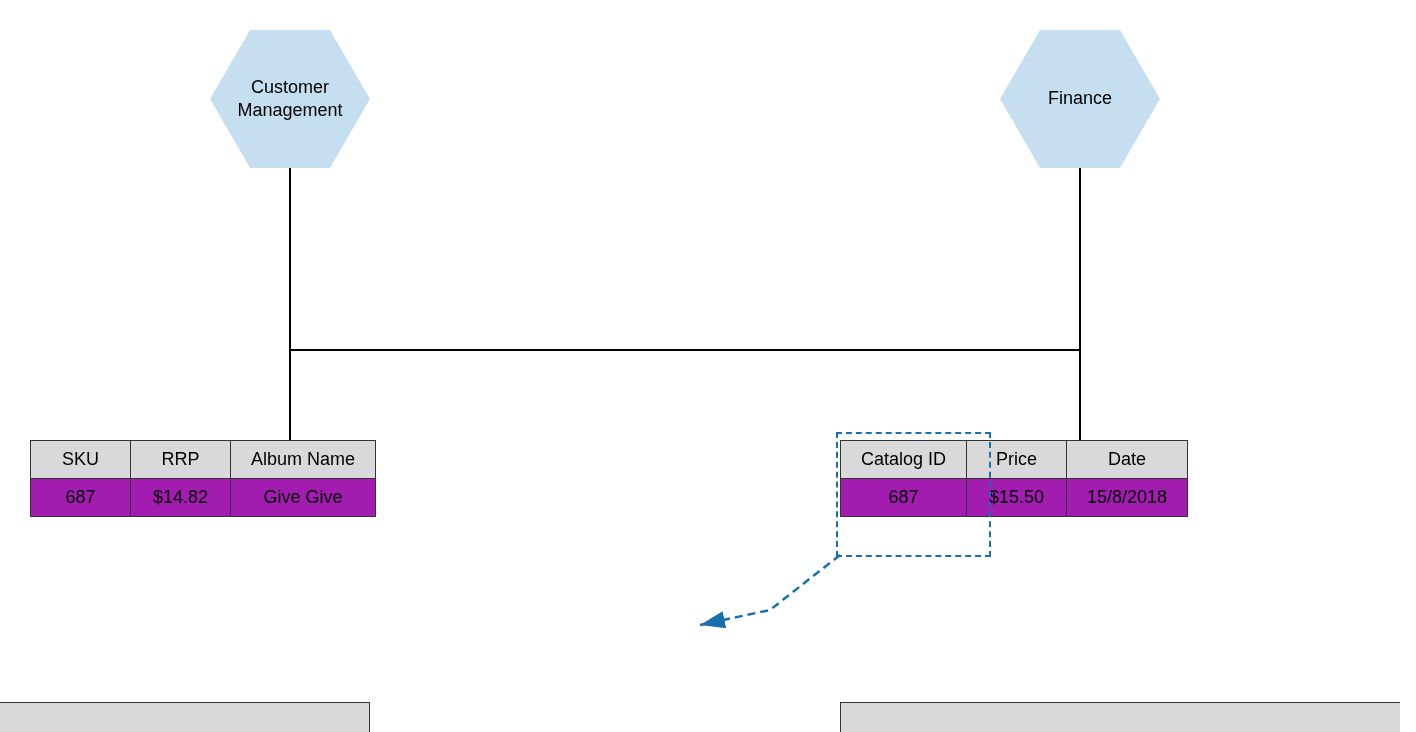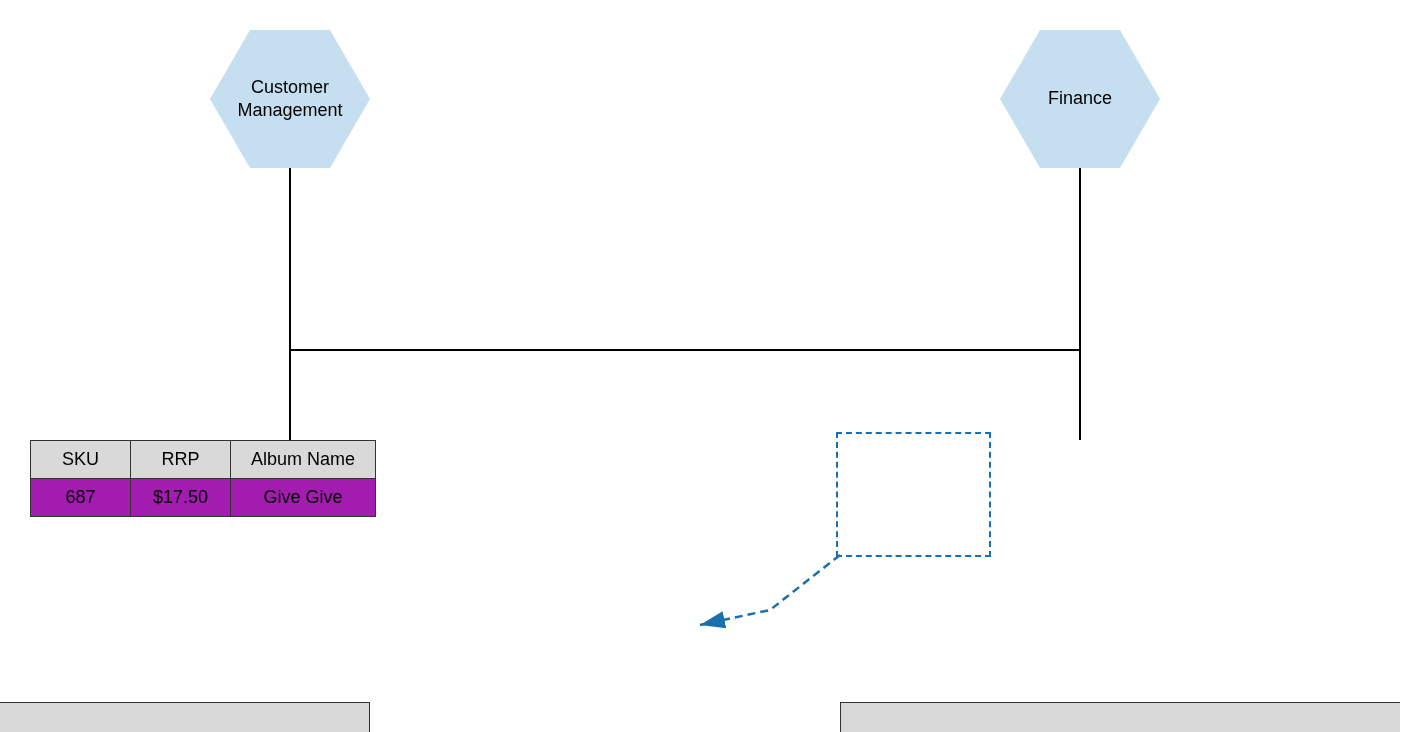--- a/index.html
+++ b/index.html
@@ -190,26 +190,42 @@
     <thead>
       <tr>
         <th>SKU</th>
         <th>RRP</th>
         <th>Album Name</th>
       </tr>
     </thead>
     <tbody>
       <tr>
         <td>687</td>
-        <td>$17.50</td>
+        <td>$14.82</td>
         <td>Give Give</td>
       </tr>
     </tbody>
   </table>
 
+  <table class="table-right" style="position: absolute; top: 440px; left: 840px;">
+    <thead>
+      <tr>
+        <th>Catalog ID</th>
+        <th>Price</th>
+        <th>Date</th>
+      </tr>
+    </thead>
+    <tbody>
+      <tr>
+        <td>687</td>
+        <td>$15.50</td>
+        <td>15/8/2018</td>
+      </tr>
+    </tbody>
+  </table>
 
   <div class="dashed-box"></div>
 
   <svg class="arrow-overlay" xmlns="http://www.w3.org/2000/svg">
 
     <defs>
       <marker id="arrowhead" markerWidth="10" markerHeight="7" refX="10" refY="3.5" orient="auto">
         <polygon points="0 0, 10 3.5, 0 7" fill="#1a6faf"></polygon>
       </marker>
     </defs>

